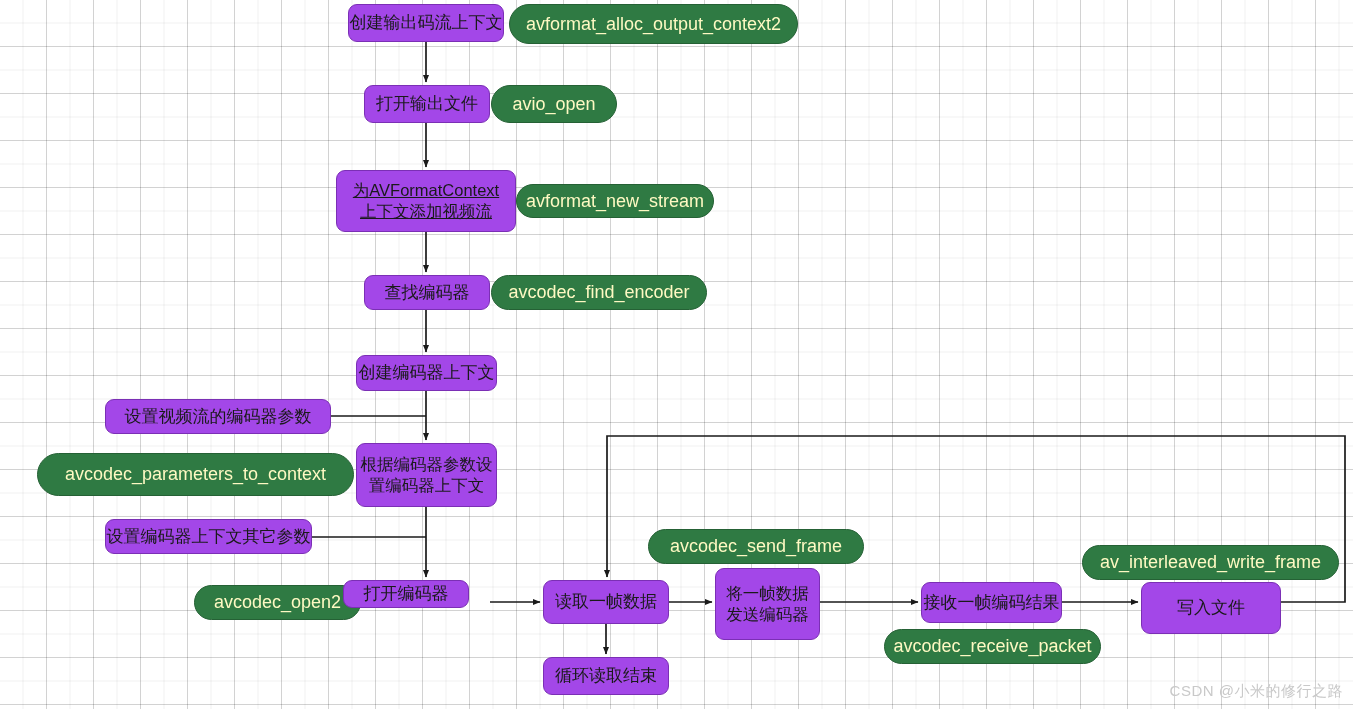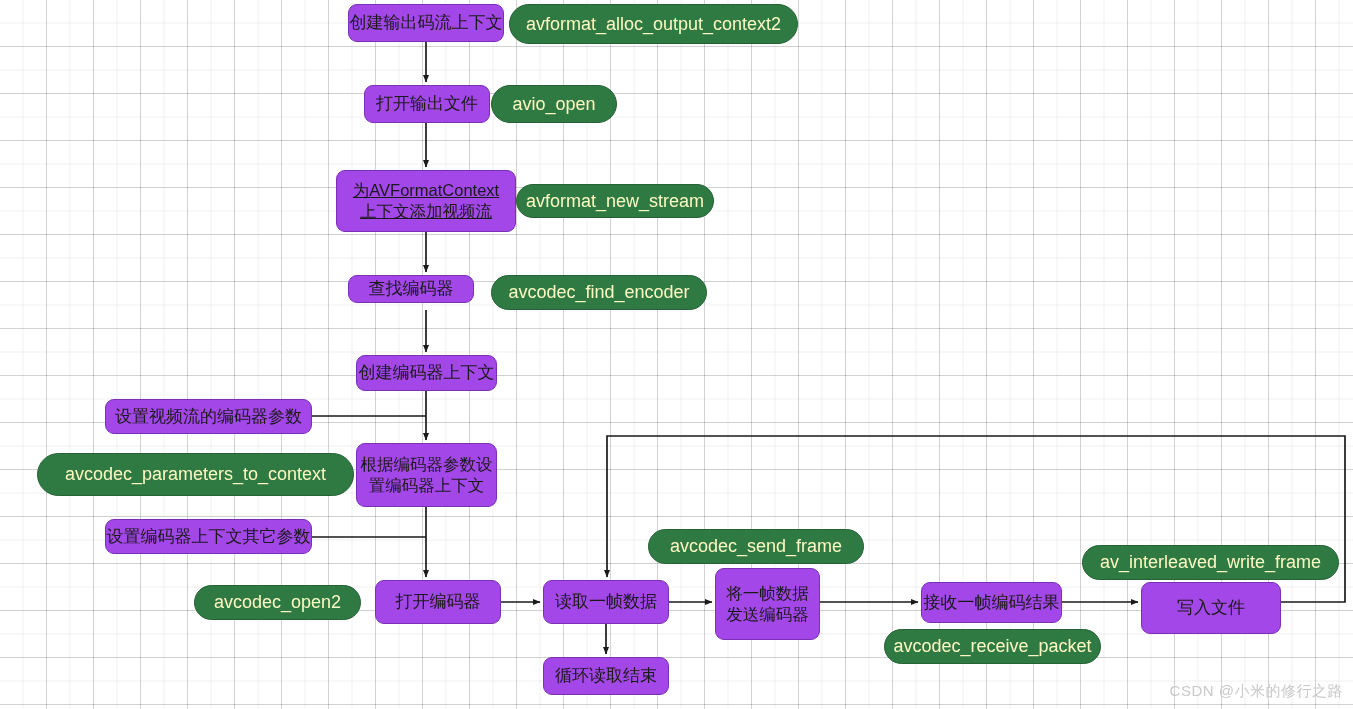--- a/index.html
+++ b/index.html
@@ -119,39 +119,39 @@
 
   <div class="node proc" style="left:364px;top:85px;width:126px;height:38px;">打开输出文件</div>
 
   <div class="node api" style="left:491px;top:85px;width:126px;height:38px;">avio_open</div>
 
   <div class="node proc two-line" style="left:336px;top:170px;width:180px;height:62px;text-decoration:underline;">为AVFormatContext
 上下文添加视频流</div>
 
   <div class="node api" style="left:516px;top:184px;width:198px;height:34px;">avformat_new_stream</div>
 
-  <div class="node proc" style="left:348px;top:275px;width:126px;height:28px;">查找编码器</div>
+  <div class="node proc" style="left:364px;top:275px;width:126px;height:35px;">查找编码器</div>
 
   <div class="node api" style="left:491px;top:275px;width:216px;height:35px;">avcodec_find_encoder</div>
 
   <div class="node proc" style="left:356px;top:355px;width:141px;height:36px;">创建编码器上下文</div>
 
 
-  <div class="node proc" style="left:105px;top:399px;width:207px;height:35px;">设置视频流的编码器参数</div>
+  <div class="node proc" style="left:105px;top:399px;width:226px;height:35px;">设置视频流的编码器参数</div>
 
   <div class="node api" style="left:37px;top:453px;width:317px;height:43px;">avcodec_parameters_to_context</div>
 
   <div class="node proc two-line" style="left:356px;top:443px;width:141px;height:64px;">根据编码器参数设
 置编码器上下文</div>
 
   <div class="node proc" style="left:105px;top:519px;width:207px;height:35px;">设置编码器上下文其它参数</div>
 
   <div class="node api" style="left:194px;top:585px;width:167px;height:35px;">avcodec_open2</div>
 
-  <div class="node proc" style="left:375px;top:580px;width:126px;height:44px;">打开编码器</div>
+  <div class="node proc" style="left:343px;top:580px;width:126px;height:28px;">打开编码器</div>
 
   <div class="node proc" style="left:543px;top:580px;width:126px;height:44px;">读取一帧数据</div>
 
   <div class="node proc" style="left:543px;top:657px;width:126px;height:38px;">循环读取结束</div>
 
   <div class="node proc two-line" style="left:715px;top:568px;width:105px;height:72px;">将一帧数据
 发送编码器</div>
 
   <div class="node api" style="left:648px;top:529px;width:216px;height:35px;">avcodec_send_frame</div>
 

